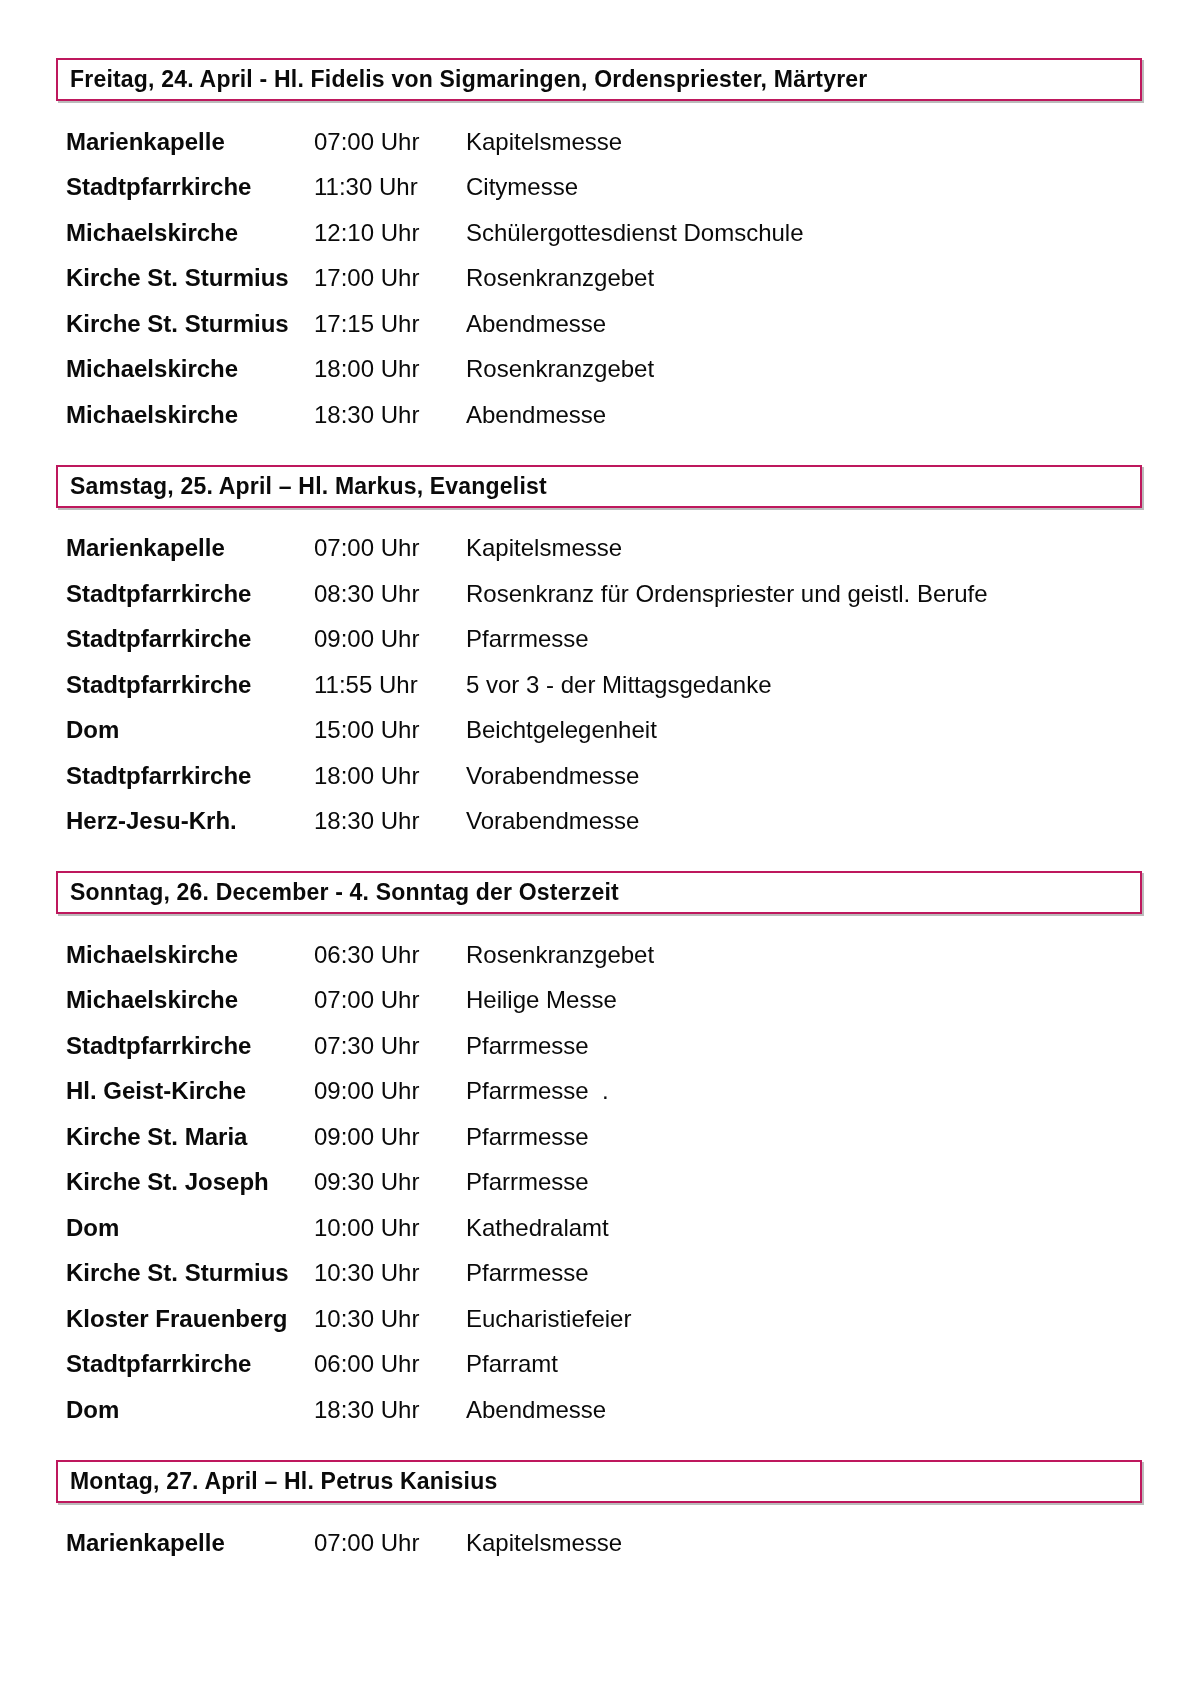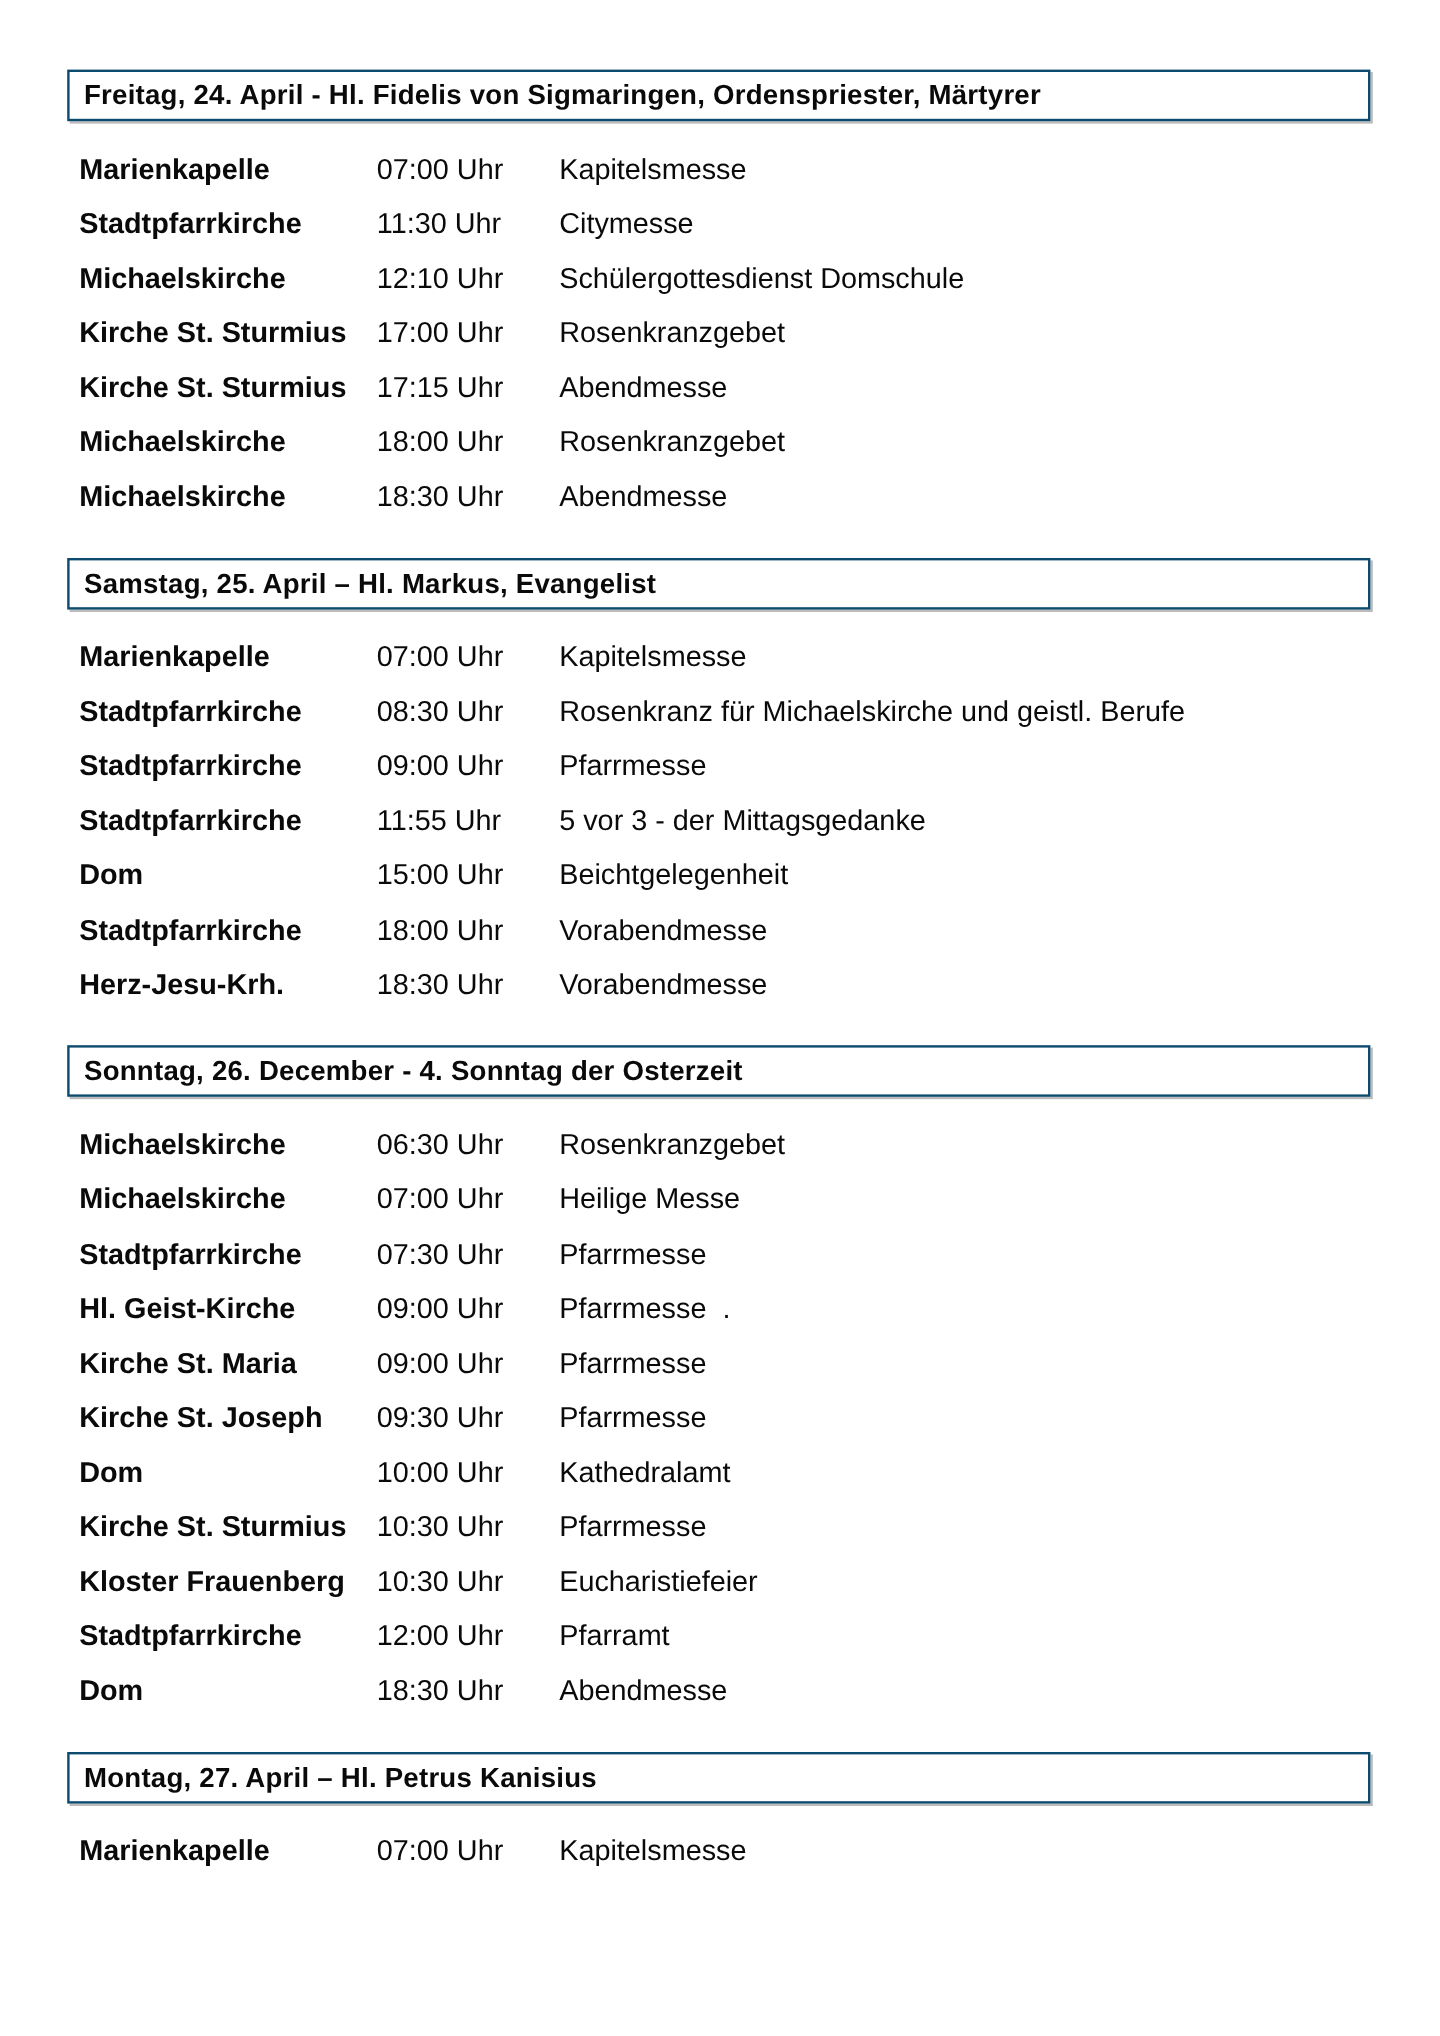--- a/index.html
+++ b/index.html
@@ -16,21 +16,21 @@
     overflow: hidden;
   }
   .page {
     box-sizing: border-box;
     padding: 58px 58px 0 56px;
   }
   .day-section { }
   .day-header {
     box-sizing: border-box;
     height: 43px;
-    border: 2px solid #0c4a6e;
+    border: 2px solid #be185d;
     box-shadow: 2px 2px 0 rgba(60,60,60,0.35);
     background: #ffffff;
     display: flex;
     align-items: center;
     padding: 0 12px;
     margin-bottom: 18px;
   }
   .day-title {
     font-weight: bold;
     font-size: 23px;
@@ -118,21 +118,21 @@
     <div class="rows">
   <div class="schedule-row">
     <span class="loc-cell">Marienkapelle</span>
     <span class="time-cell">07:00 Uhr</span>
     <span class="service-cell">Kapitelsmesse</span>
   </div>
 
   <div class="schedule-row">
     <span class="loc-cell">Stadtpfarrkirche</span>
     <span class="time-cell">08:30 Uhr</span>
-    <span class="service-cell">Rosenkranz für Michaelskirche und geistl. Berufe</span>
+    <span class="service-cell">Rosenkranz für Ordenspriester und geistl. Berufe</span>
   </div>
 
   <div class="schedule-row">
     <span class="loc-cell">Stadtpfarrkirche</span>
     <span class="time-cell">09:00 Uhr</span>
     <span class="service-cell">Pfarrmesse</span>
   </div>
 
   <div class="schedule-row">
     <span class="loc-cell">Stadtpfarrkirche</span>
@@ -214,21 +214,21 @@
   </div>
 
   <div class="schedule-row">
     <span class="loc-cell">Kloster Frauenberg</span>
     <span class="time-cell">10:30 Uhr</span>
     <span class="service-cell">Eucharistiefeier</span>
   </div>
 
   <div class="schedule-row">
     <span class="loc-cell">Stadtpfarrkirche</span>
-    <span class="time-cell">12:00 Uhr</span>
+    <span class="time-cell">06:00 Uhr</span>
     <span class="service-cell">Pfarramt</span>
   </div>
 
   <div class="schedule-row">
     <span class="loc-cell">Dom</span>
     <span class="time-cell">18:30 Uhr</span>
     <span class="service-cell">Abendmesse</span>
   </div>
 </div>
   </div>

